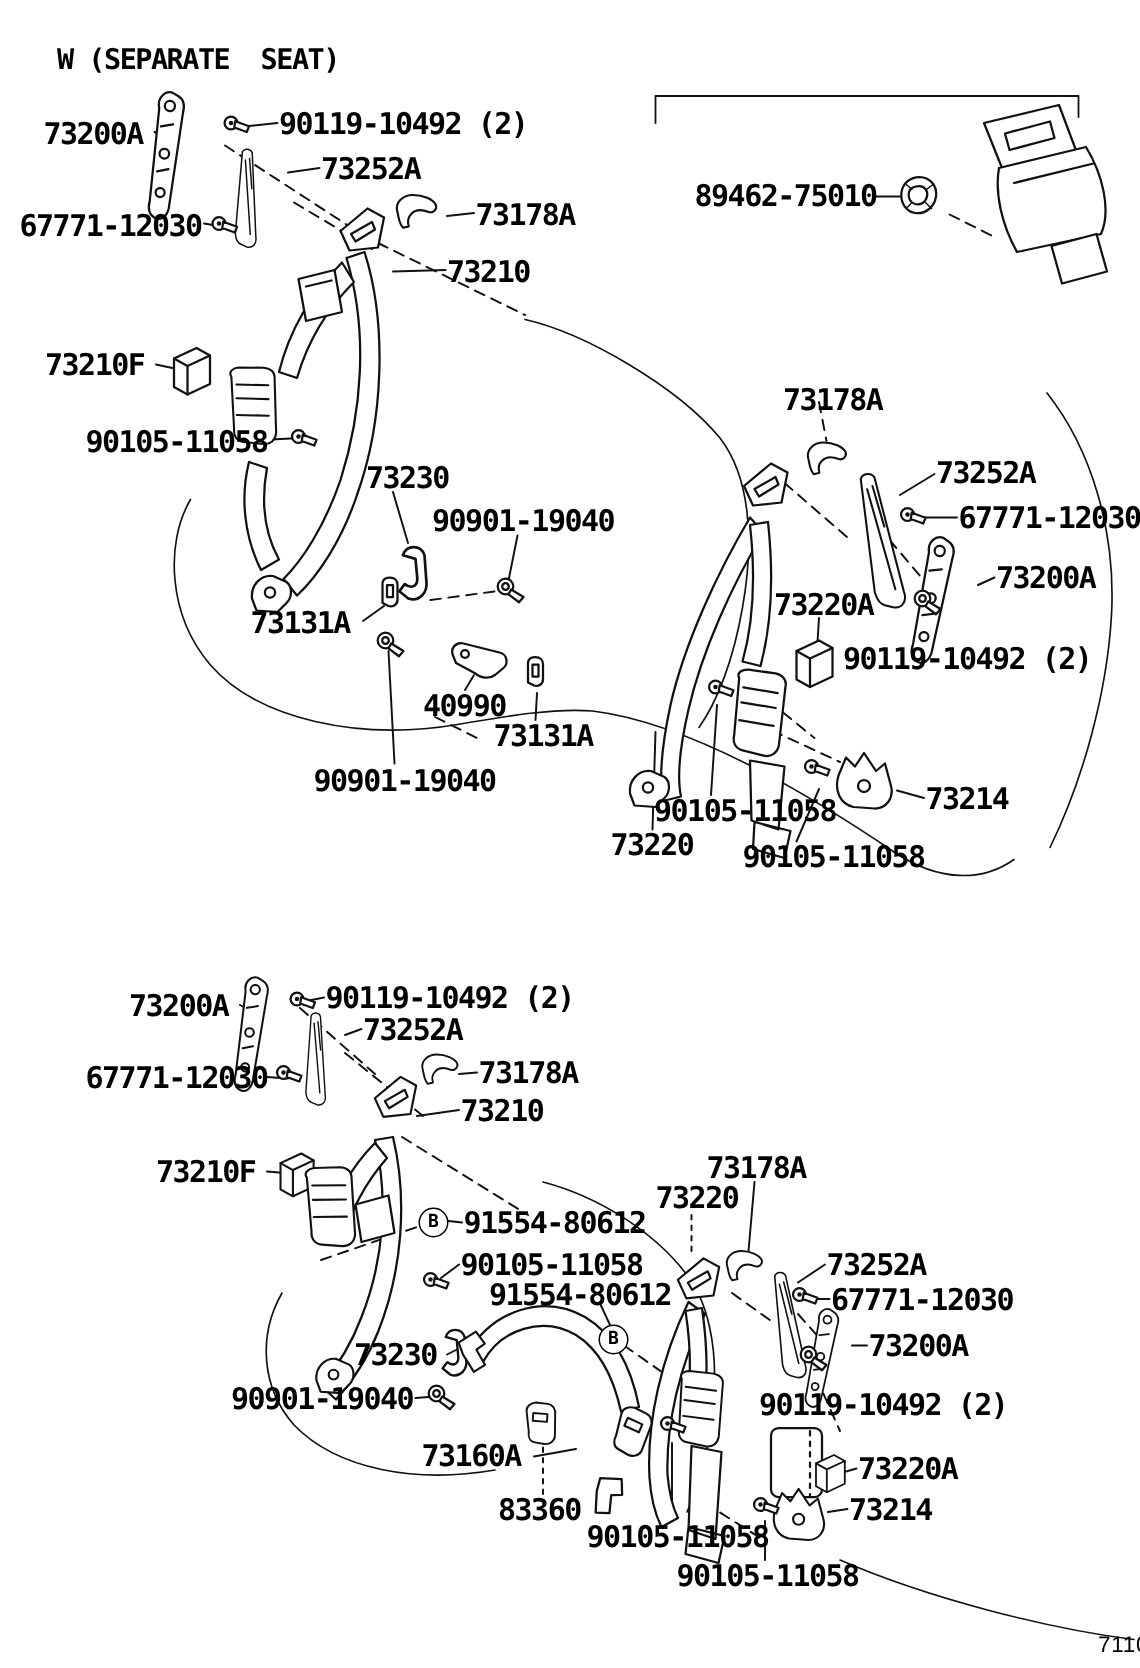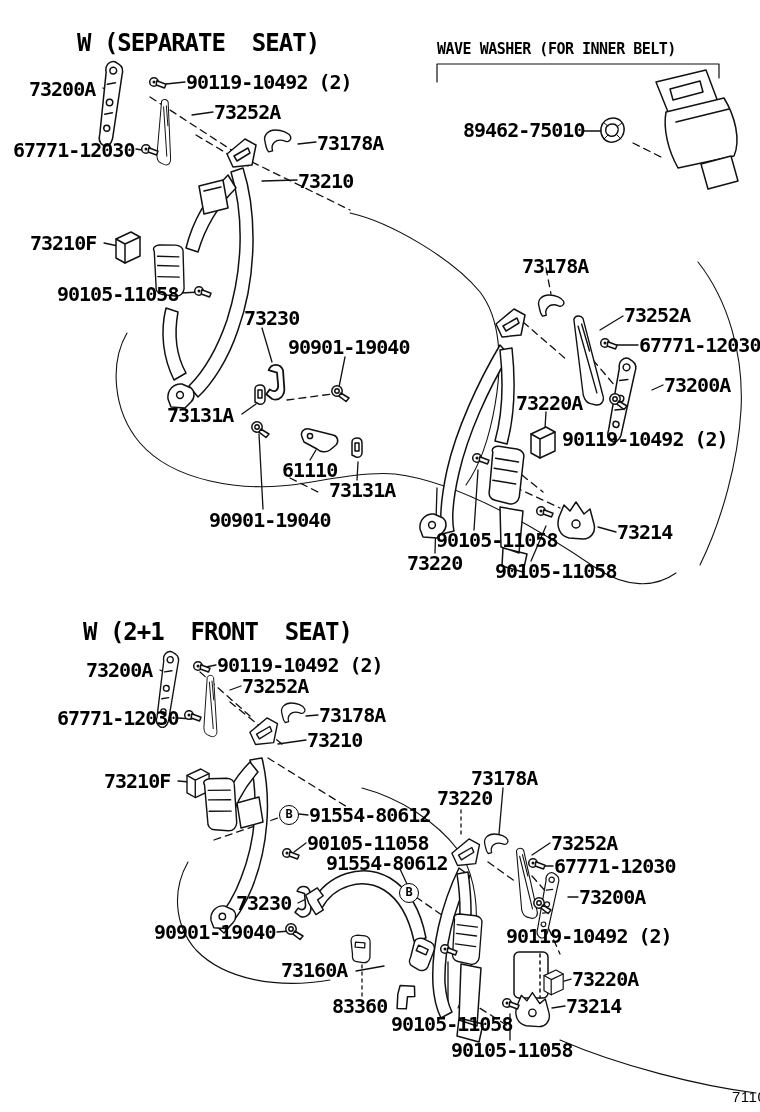--- a/index.html
+++ b/index.html
@@ -1,21 +1,21 @@
 <!DOCTYPE html>
 <html><head>
 <meta charset="utf-8">
 <style>
   html,body{margin:0;padding:0;background:#fff;}
   #sheet{position:relative;width:760px;height:1112px;background:#ffffff;overflow:hidden;
          font-family:"DejaVu Sans Mono",monospace;}
   #art{position:absolute;left:0;top:0;}
   .lbl{position:absolute;font:bold 20px/1 "DejaVu Sans Mono",monospace;color:#000;
        letter-spacing:-1px;white-space:pre;}
-  .hdr{font-size:24px;margin-left:39px;}
+  .hdr{font-size:19px;}
   .inset-title{font-size:15px;letter-spacing:-0.5px;}
   .footer{font:15px/1 "Liberation Sans",sans-serif;color:#000;letter-spacing:0.5px;}
   .bmark{position:absolute;width:18px;height:18px;border:1.6px solid #000;border-radius:50%;
          font:bold 12px/17px "DejaVu Sans Mono",monospace;text-align:center;color:#000;background:#fff;}
 </style>
 </head>
 <body>
 
 <div id="sheet">
 
@@ -278,38 +278,36 @@
 <div class="lbl" style="left:186px;top:72px">90119-10492 (2)</div>
 <div class="lbl" style="left:214px;top:102px">73252A</div>
 <div class="lbl" style="left:13px;top:140px">67771-12030</div>
 <div class="lbl" style="left:317px;top:133px">73178A</div>
 <div class="lbl" style="left:298px;top:171px">73210</div>
 <div class="lbl" style="left:30px;top:233px">73210F</div>
 <div class="lbl" style="left:57px;top:284px">90105-11058</div>
 <div class="lbl" style="left:244px;top:308px">73230</div>
 <div class="lbl" style="left:288px;top:337px">90901-19040</div>
 <div class="lbl" style="left:167px;top:405px">73131A</div>
-<div class="lbl" style="left:282px;top:460px">61110</div>
+<div class="lbl" style="left:282px;top:460px">40990</div>
 <div class="lbl" style="left:329px;top:480px">73131A</div>
 <div class="lbl" style="left:209px;top:510px">90901-19040</div>
 <div class="lbl" style="left:436px;top:530px">90105-11058</div>
 <div class="lbl" style="left:407px;top:553px">73220</div>
 <div class="lbl" style="left:495px;top:561px">90105-11058</div>
 <div class="lbl" style="left:617px;top:522px">73214</div>
 <div class="lbl" style="left:522px;top:256px">73178A</div>
 <div class="lbl" style="left:624px;top:305px">73252A</div>
 <div class="lbl" style="left:639px;top:335px">67771-12030</div>
 <div class="lbl" style="left:664px;top:375px">73200A</div>
 <div class="lbl" style="left:516px;top:393px">73220A</div>
 <div class="lbl" style="left:562px;top:429px">90119-10492 (2)</div>
 
-<div class="lbl inset-title" style="left:437px;top:42px">WAVE WASHER (FOR INNER BELT)</div>
 <div class="lbl" style="left:463px;top:120px">89462-75010</div>
 
-<div class="lbl hdr" style="left:44px;top:620px">W (2+1  FRONT  SEAT)</div>
 <div class="lbl" style="left:86px;top:660px">73200A</div>
 <div class="lbl" style="left:217px;top:655px">90119-10492 (2)</div>
 <div class="lbl" style="left:242px;top:676px">73252A</div>
 <div class="lbl" style="left:57px;top:708px">67771-12030</div>
 <div class="lbl" style="left:319px;top:705px">73178A</div>
 <div class="lbl" style="left:307px;top:730px">73210</div>
 <div class="lbl" style="left:104px;top:771px">73210F</div>
 <div class="lbl" style="left:309px;top:805px">91554-80612</div>
 <div class="lbl" style="left:307px;top:833px">90105-11058</div>
 <div class="lbl" style="left:326px;top:853px">91554-80612</div>

